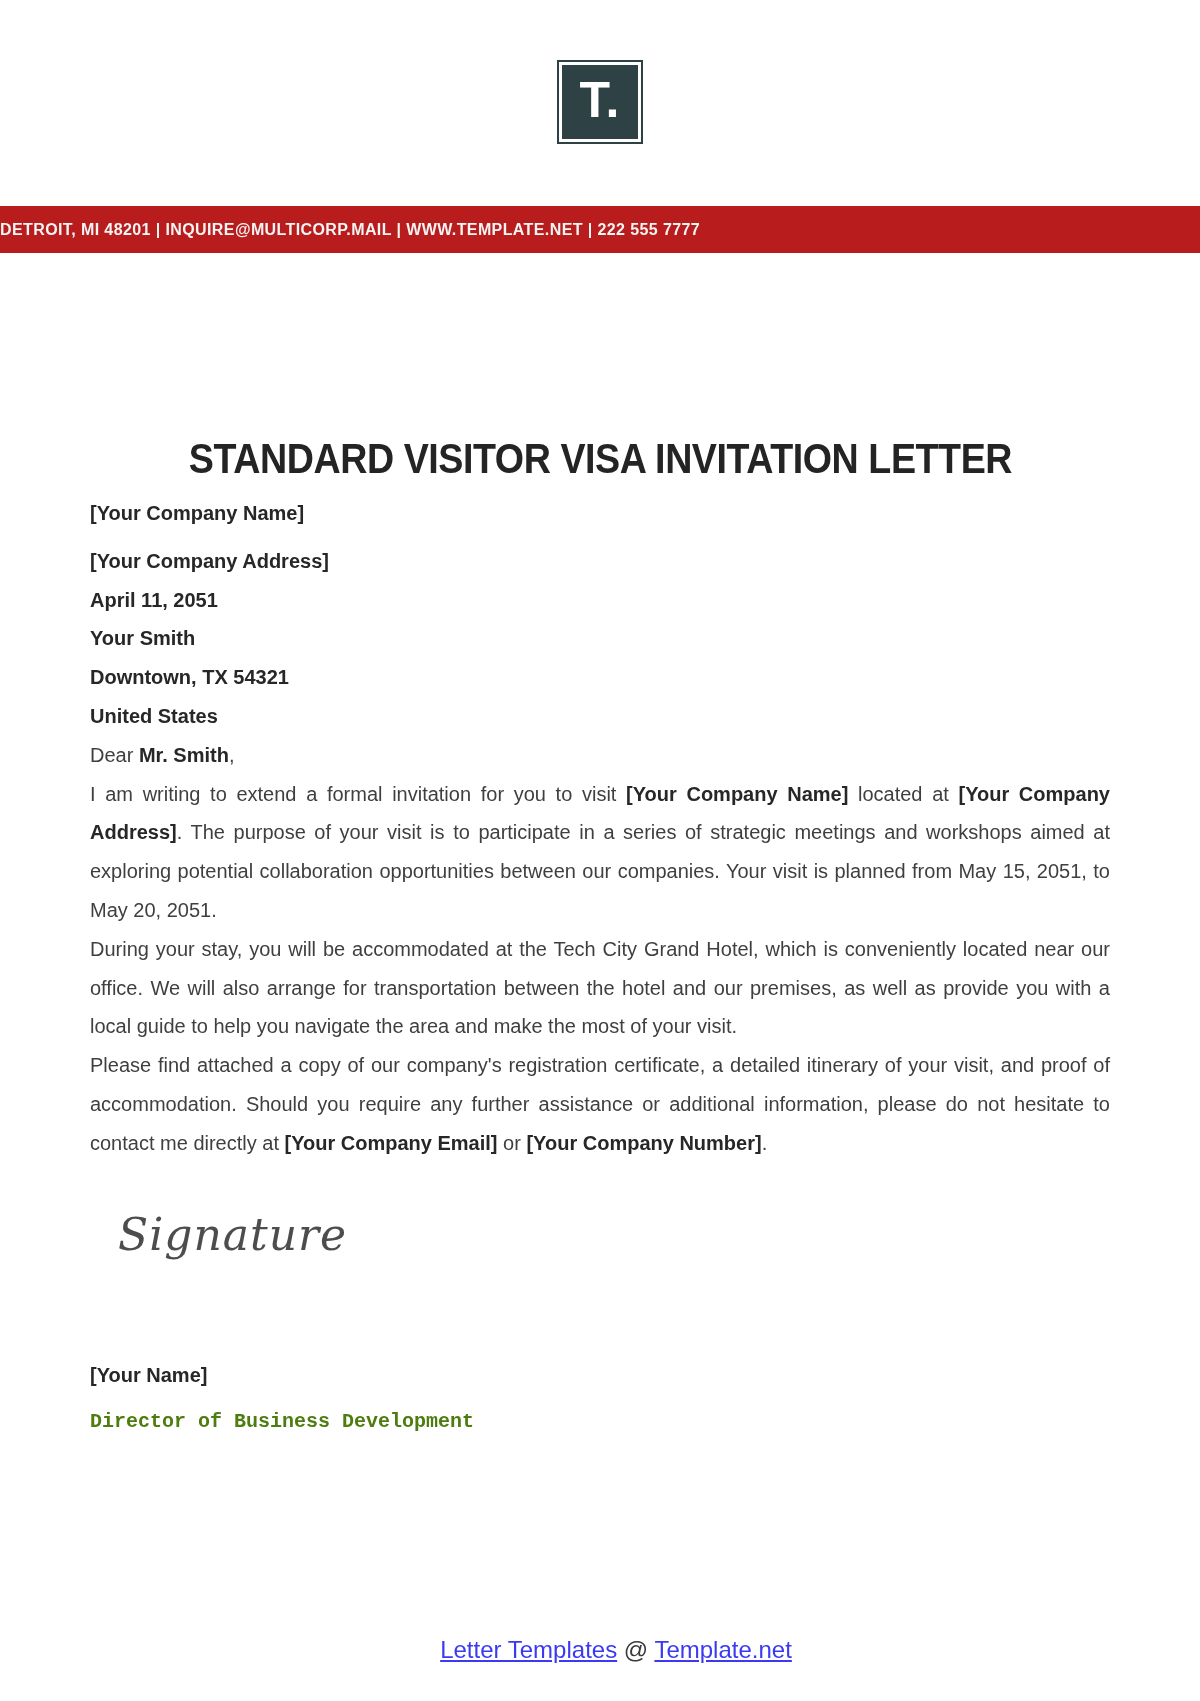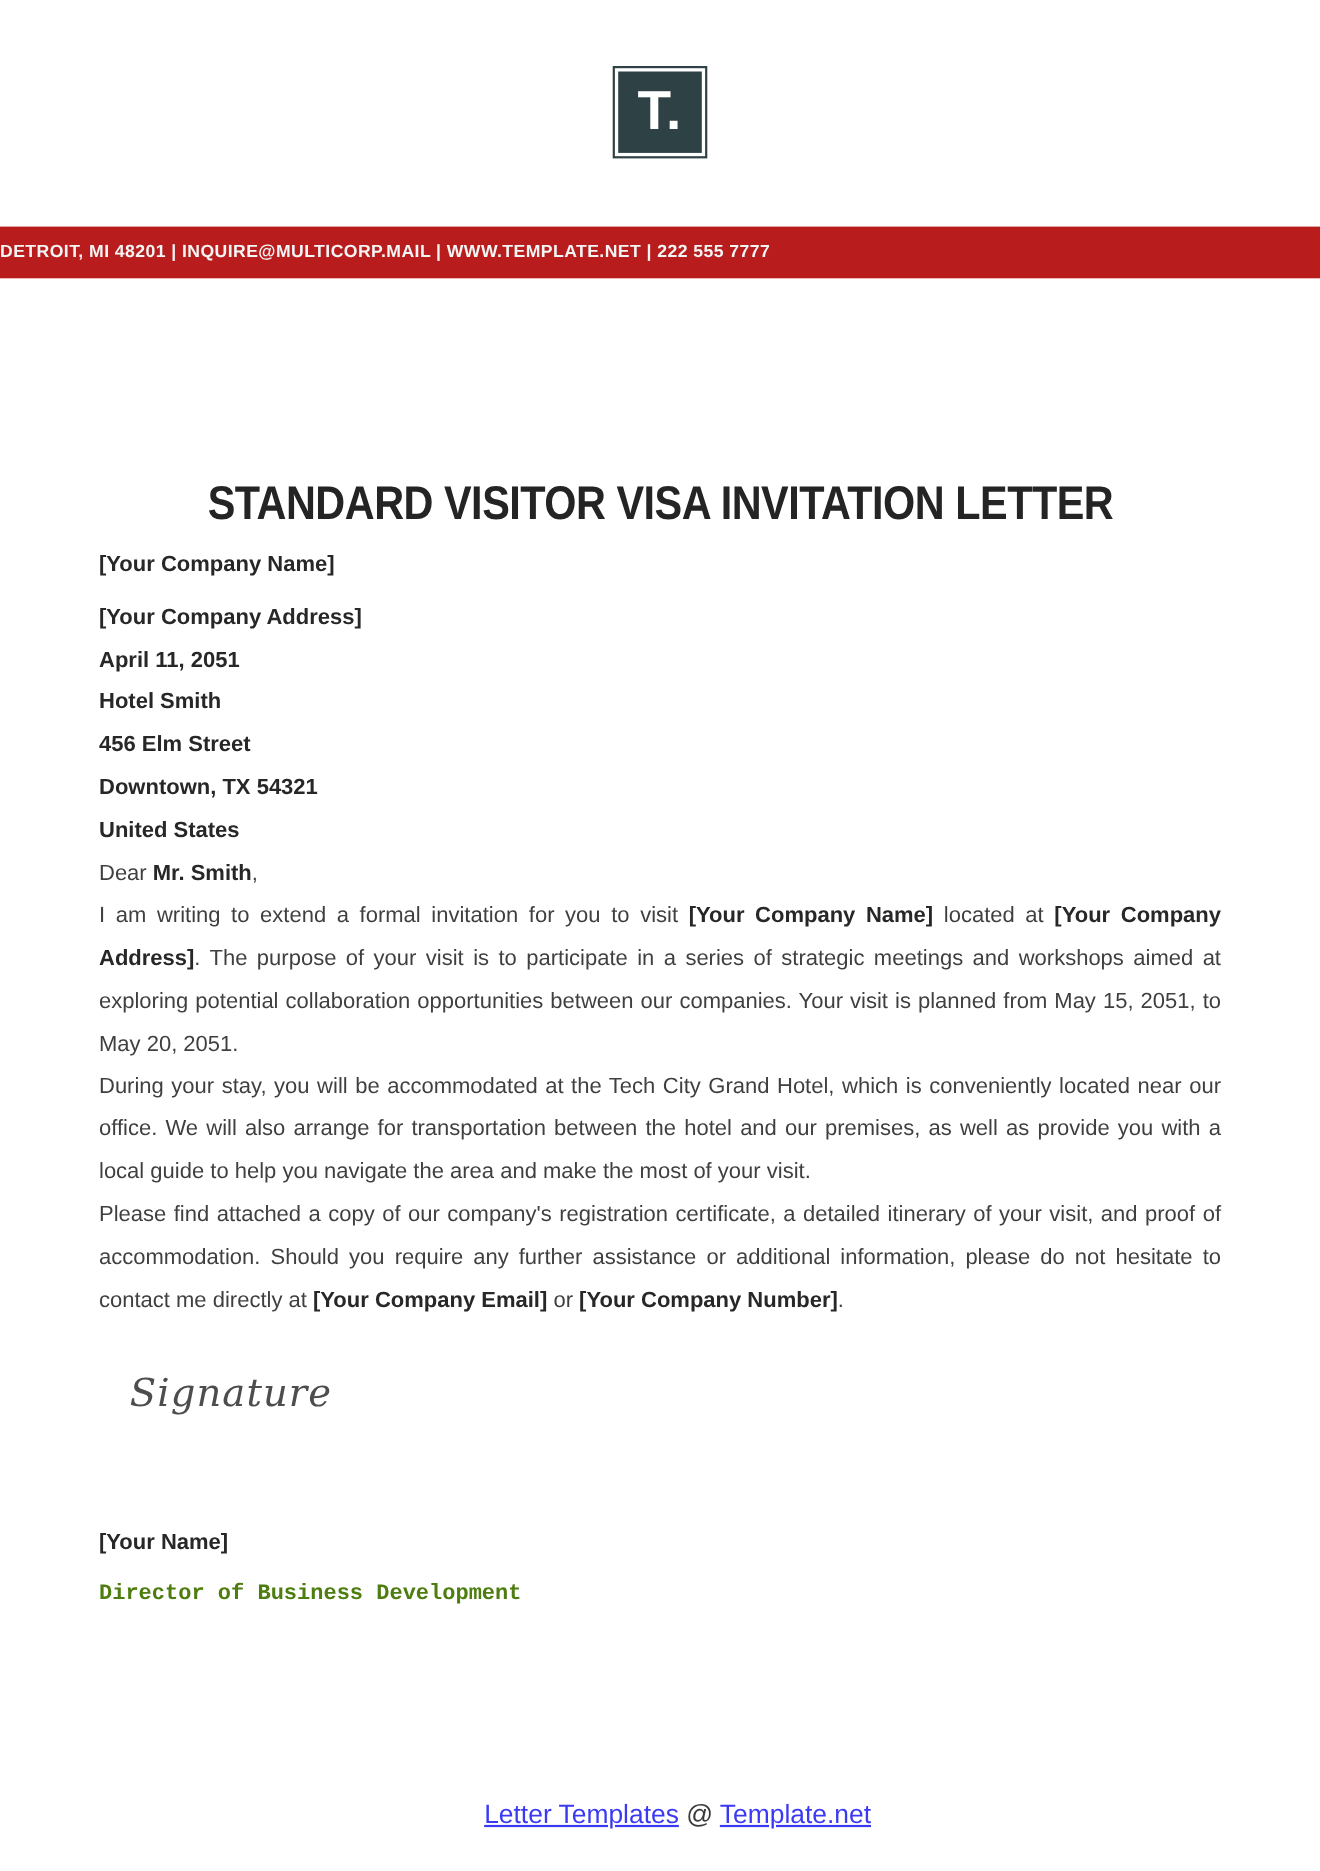--- a/index.html
+++ b/index.html
@@ -82,21 +82,21 @@
     color: #272727;
   }
   p.addr.first { margin-bottom: 9px; }
   p.para { text-align: justify; }
   .content .b { font-weight: 700; color: #272727; }
   
   .signature {
     margin: 46px 0 0 28px;
     font-family: "DejaVu Serif", serif;
     font-style: italic;
-    font-size: 35px;
+    font-size: 44px;
     letter-spacing: 1px;
     color: #4d4d4d;
   }
   p.signer-name { margin-top: 96px !important; font-weight: 700; color: #272727; }
   p.signer-title { margin-top: 9px !important; font-weight: 700; color: #4d7c0f; font-family: Liberation Mono, monospace; }
   
   .footer {
     position: absolute;
     top: 1636px;
     left: 16px;
@@ -126,22 +126,21 @@
     <span>DETROIT, MI 48201 | INQUIRE@MULTICORP.MAIL | WWW.TEMPLATE.NET | 222 555 7777</span>
   </div>
 
   <div class="content">
 
     <h1 class="title"><span class="squeeze">STANDARD VISITOR VISA INVITATION LETTER</span></h1>
 
     <p class="addr first">[Your Company Name]</p>
     <p class="addr">[Your Company Address]</p>
     <p class="addr">April 11, 2051</p>
-    <p class="addr">Hotel Smith</p>
-    <p class="addr">456 Elm Street</p>
+    <p class="addr">Your Smith</p>
     <p class="addr">Downtown, TX 54321</p>
     <p class="addr">United States</p>
 
     <p class="salutation"><span>Dear </span><span class="b">Mr. Smith</span><span>,</span></p>
 
     <p class="para"><span>I am writing to extend a formal invitation for you to visit </span><span class="b">[Your Company Name]</span><span> located at </span><span class="b">[Your Company Address]</span><span>. The purpose of your visit is to participate in a series of strategic meetings and workshops aimed at exploring potential collaboration opportunities between our companies. Your visit is planned from May 15, 2051, to May 20, 2051.</span></p>
     <p class="para"><span>During your stay, you will be accommodated at the Tech City Grand Hotel, which is conveniently located near our office. We will also arrange for transportation between the hotel and our premises, as well as provide you with a local guide to help you navigate the area and make the most of your visit.</span></p>
     <p class="para"><span>Please find attached a copy of our company's registration certificate, a detailed itinerary of your visit, and proof of accommodation. Should you require any further assistance or additional information, please do not hesitate to contact me directly at </span><span class="b">[Your Company Email]</span><span> or </span><span class="b">[Your Company Number]</span><span>.</span></p>
 
 

